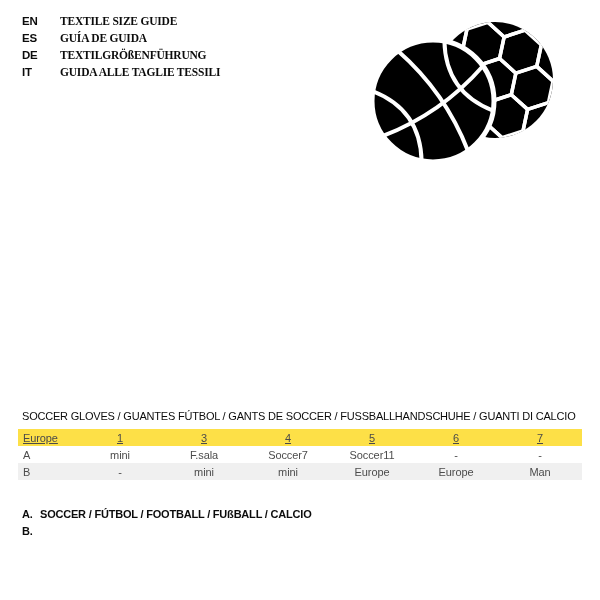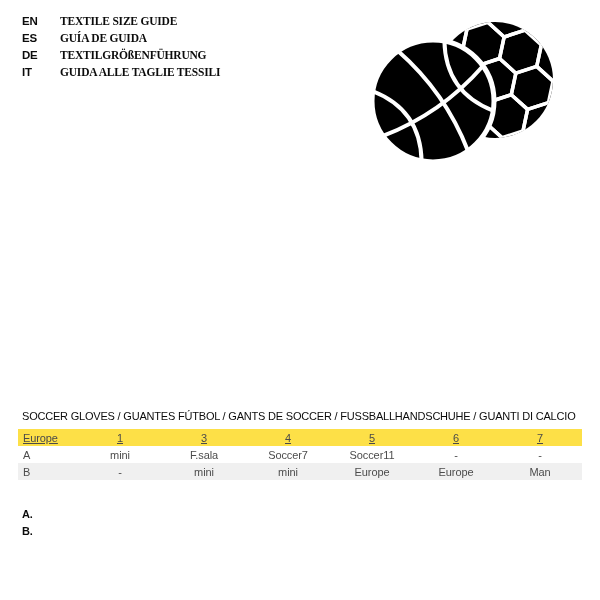--- a/index.html
+++ b/index.html
@@ -149,17 +149,18 @@
     <div class="t-cell">mini</div>
     <div class="t-cell">Europe</div>
     <div class="t-cell">Europe</div>
     <div class="t-cell">Man</div>
   </div>
 </div>
 
 <div class="abs notes">
   <div class="note-row">
     <span class="note-prefix">A.</span>
+    <span class="note-text">SOCCER / FÚTBOL / FOOTBALL / FUßBALL / CALCIO</span>
   </div>
   <div class="note-row">
     <span class="note-prefix">B.</span>
   </div>
 </div>
 
 </body></html>

